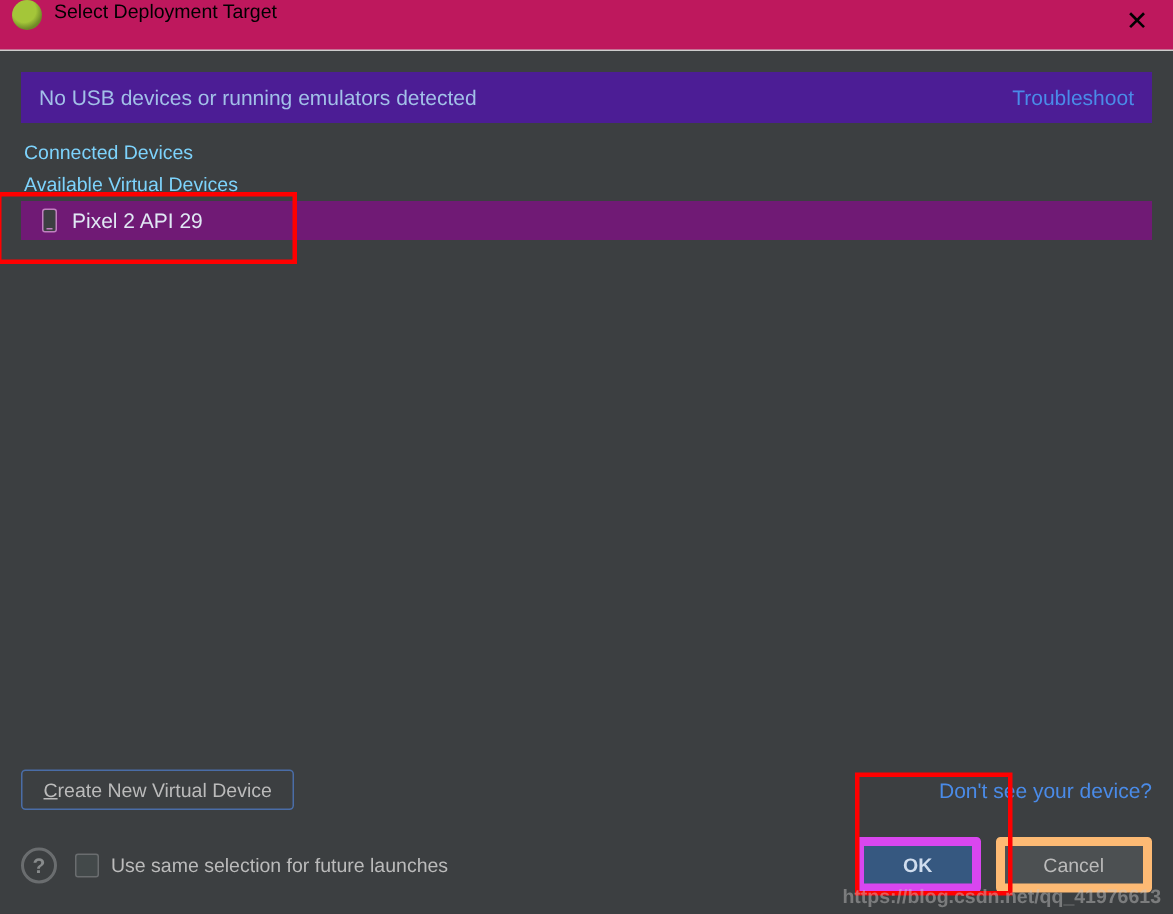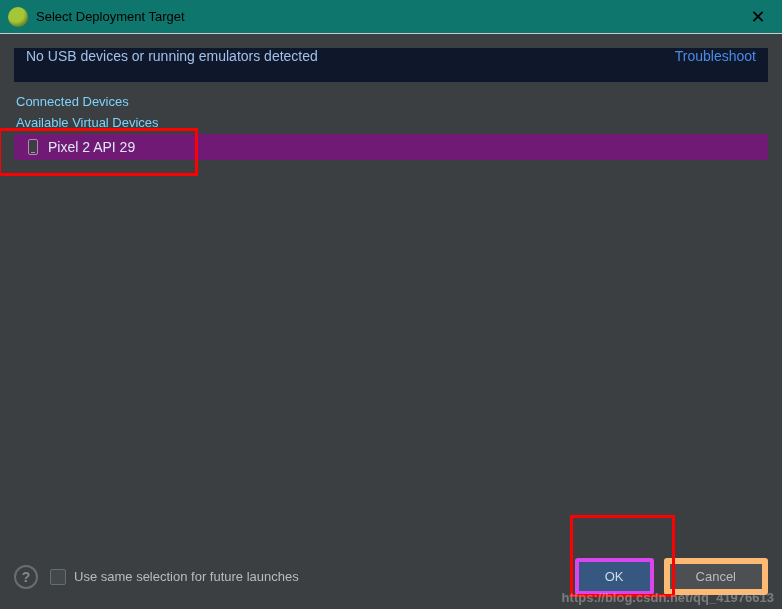--- a/index.html
+++ b/index.html
@@ -11,23 +11,22 @@
     body {
       width: 782px;
       height: 609px;
       background: #3c3f41;
       display: flex;
       flex-direction: column;
       overflow: hidden;
     }
     .titlebar {
       height: 34px;
-      background: #0f766e;
-      display: flex;
-      align-items: center;
+      background: #be185d;
+      display: flex;
       padding: 0 8px;
       border-bottom: 1px solid #cccccc;
     }
     .titlebar-icon {
       width: 20px;
       height: 20px;
       margin-right: 8px;
       background: radial-gradient(circle at 40% 35%, #a4c639 45%, #6f8a27 70%);
       border-radius: 50%;
       position: relative;
@@ -48,24 +47,24 @@
       cursor: pointer;
     }
     .content {
       flex: 1;
       background: #3c3f41;
       padding: 14px;
       display: flex;
       flex-direction: column;
     }
     .msg-bar {
-      background: #0f172a;
+      background: #4c1d95;
       height: 34px;
       display: flex;
-      align-items: flex-start;
+      align-items: center;
       padding: 0 12px;
       margin-bottom: 10px;
     }
     .msg-text {
       color: #a2c0e8;
       font-size: 14px;
       flex: 1;
     }
     .troubleshoot {
       color: #4a8be8;
@@ -204,23 +203,23 @@
       padding: 5px 26px;
       font-size: 13px;
       border-radius: 3px;
       cursor: pointer;
       border: 6px solid #fdba74;
       background: #4c5052;
       color: #bbbbbb;
     }
     .btn-ok {
       background: #365880;
-      border: 4px solid #d946ef;
+      border: 6px solid #d946ef;
       color: #d0ddee;
-      font-weight: 400;
+      font-weight: 700;
     }
     .watermark {
       position: absolute;
       right: 8px;
       bottom: 4px;
       color: rgba(200,200,200,0.45);
       font-size: 13px;
       pointer-events: none;
       font-weight: bold;
     }
@@ -245,20 +244,24 @@
 
   <div class="section-label">Available Virtual Devices</div>
 
   <div class="device-list">
     <div class="device-row">
       <div class="device-icon"></div>
       <span>Pixel 2 API 29</span>
     </div>
   </div>
 
+  <div class="buttons-row">
+    <button class="create-btn"><span class="underline">C</span><span>reate New Virtual Device</span></button>
+    <div class="dont-see">Don't see your device?</div>
+  </div>
 
   <div class="bottom-row">
     <div class="help-icon">?</div>
     <div class="checkbox-wrap">
       <div class="checkbox"></div>
       <div class="checkbox-label">Use same selection for future launches</div>
     </div>
     <div class="action-buttons">
       <button class="btn btn-ok">OK</button>
       <button class="btn">Cancel</button>

